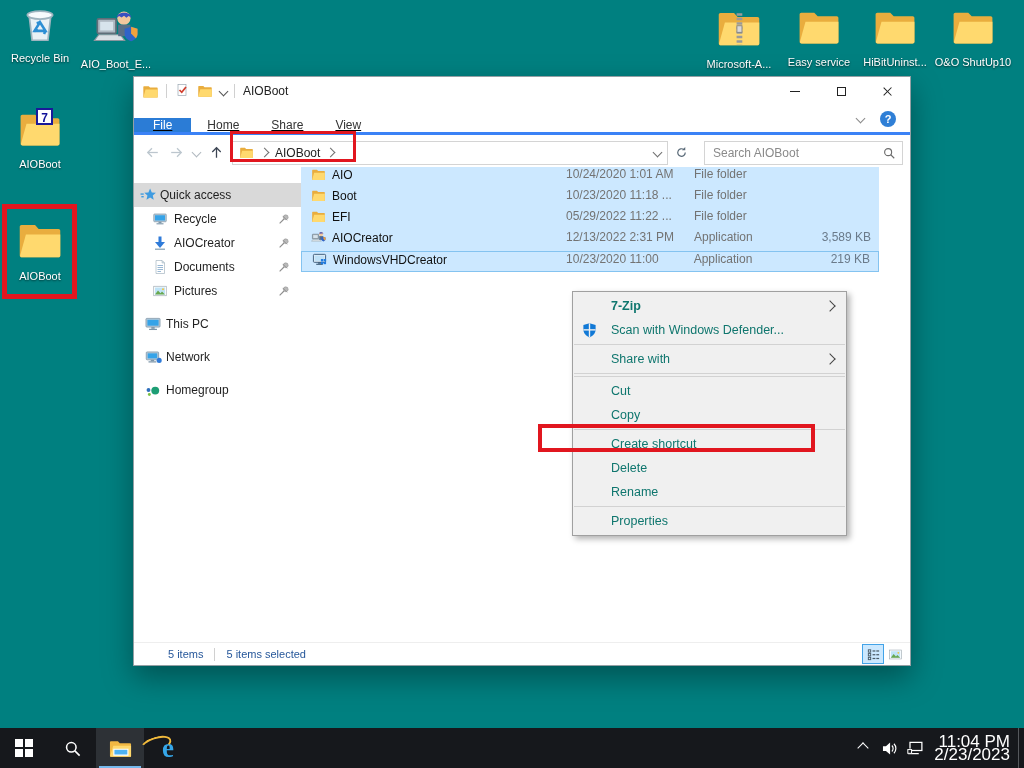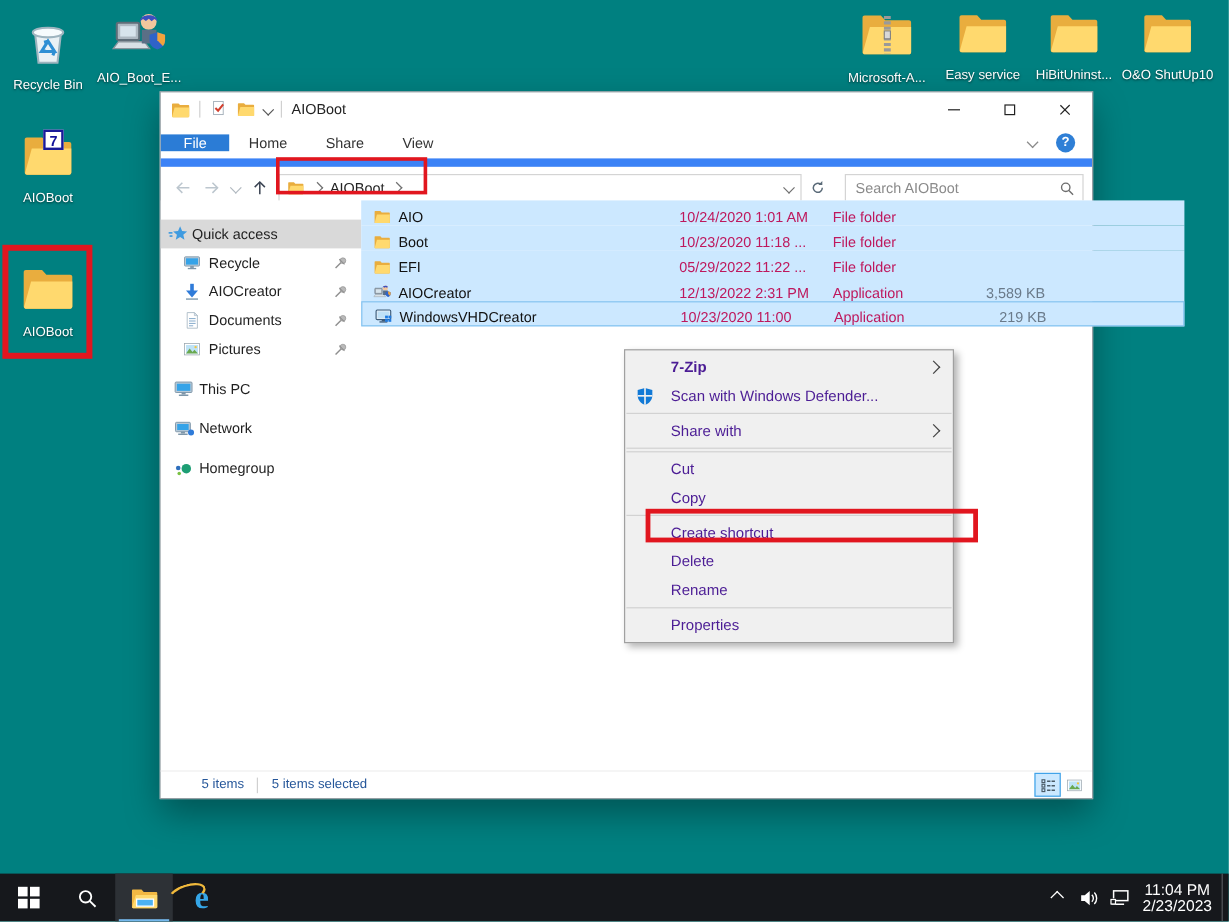--- a/index.html
+++ b/index.html
@@ -35,21 +35,21 @@
   .wtitle{margin-left:8px;}
   .wctrls{margin-left:auto;display:flex;height:28px;}
   .wbtn{width:46px;height:28px;display:flex;align-items:center;justify-content:center;}
   .glyph-min{width:10px;height:1px;background:#222;}
   .glyph-max{width:9px;height:9px;border:1px solid #222;box-sizing:border-box;}
   .glyph-close{position:relative;width:11px;height:11px;}
   .glyph-close::before,.glyph-close::after{content:"";position:absolute;left:5px;top:0;width:1.3px;height:11px;background:#222;}
   .glyph-close::before{transform:rotate(45deg);}
   .glyph-close::after{transform:rotate(-45deg);}
 
-  .tabsrow{height:27px;display:flex;align-items:center;border-bottom:7px solid #3b82f6;font-size:12px;position:relative;}
+  .tabsrow{height:27px;display:flex;align-items:flex-end;border-bottom:3px solid #3b82f6;font-size:12px;position:relative;text-decoration:underline;}
   .tab{display:flex;align-items:center;padding:0 16px;color:#333;}
   .tab.file{background:#2b7cd6;color:#fff;padding:0 19px;}
   .ribbon-right{position:absolute;right:14px;top:0;height:27px;display:flex;align-items:center;gap:16px;}
   .helpdot{width:16px;height:16px;border-radius:50%;background:#2f7fd6;color:#fff;font-size:11px;
            font-weight:bold;text-align:center;line-height:16px;}
 
   .addrrow{height:35px;display:flex;align-items:center;font-size:12px;color:#444;}
   .navbtn{width:24px;display:flex;justify-content:center;align-items:center;}
   .addrbox{margin-left:4px;width:436px;height:24px;border:1px solid #d4d4d4;display:flex;
            align-items:center;padding:0 6px;box-sizing:border-box;color:#222;}
@@ -72,62 +72,62 @@
   .si .pin{position:absolute;right:10px;top:5px;}
 
   .filearea{flex:1;position:relative;font-size:12px;}
   .fhead{display:flex;height:28px;color:#50606e;font-size:12px;}
   .fh{box-sizing:border-box;padding:8px 0 0 10px;border-right:1px solid #eceff1;position:relative;}
   .fh.name{width:255px;}
   .fh.date{width:128px;}
   .fh.type{width:110px;}
   .fh.size{width:85px;}
   .sortcaret{position:absolute;left:100px;top:3px;color:#9aa6b0;}
-  .frow{display:flex;height:21px;align-items:flex-end;background:#cce8ff;width:686px;box-sizing:border-box;}
+  .frow{display:flex;height:21px;align-items:flex-start;background:#cce8ff;width:578px;box-sizing:border-box;}
   .frow.focused{border:1px solid #84c3f0;}
   .fc{box-sizing:border-box;padding-left:10px;overflow:hidden;white-space:nowrap;}
   .fc.name{width:255px;display:flex;align-items:center;gap:6px;color:#111;}
-  .fc.date,.fc.type{color:#be185d;}
+  .fc.date,.fc.type{color:#737373;}
   .fc.date{width:128px;}
   .fc.type{width:110px;}
   .fc.size{width:85px;text-align:right;padding-right:8px;color:#6a7a8a;}
 
   .statusbar{position:absolute;left:0;right:0;bottom:0;height:22px;display:flex;align-items:center;
              font-size:11px;color:#26579a;border-top:1px solid #eee;background:#fff;}
   .statusbar .stx{margin-left:14px;padding-left:20px;}
   .sdiv{width:1px;height:13px;background:#d0d0d0;margin:0 11px;}
   .viewtoggles{margin-left:auto;display:flex;margin-right:4px;}
   .vbtn{width:22px;height:20px;display:flex;align-items:center;justify-content:center;box-sizing:border-box;}
   .vbtn.active{background:#cbe8ff;border:1px solid #42a3e8;}
 
   
-  .cmenu{position:absolute;left:520px;top:291px;width:275px;background:#f0f0f0;
+  .cmenu{position:absolute;left:572px;top:291px;width:275px;background:#f0f0f0;
          border:1px solid #a0a0a0;box-shadow:3px 3px 6px rgba(0,0,0,.30);z-index:50;
-         padding:2px 0;font-size:12.5px;color:#4c1d95;box-sizing:border-box;}
+         padding:2px 0;font-size:12.5px;color:#0f766e;box-sizing:border-box;}
   .cm-item{height:24px;display:flex;align-items:center;padding:0 12px 0 8px;}
   .cm-ic{width:30px;display:flex;align-items:center;justify-content:flex-start;flex:none;}
   .cm-label{flex:1;}
   .cm-label.bold{font-weight:bold;}
   .cm-arrow{color:#444;width:7px;height:7px;border-width:1.4px;}
   .cm-sep{height:1px;background:#d2d2d2;margin:2px 1px;}
 
   
   .taskbar{position:absolute;left:0;bottom:0;width:1024px;height:40px;background:#16181c;z-index:80;
            display:flex;align-items:stretch;color:#fff;}
   .tbtn{width:48px;display:flex;align-items:center;justify-content:center;position:relative;}
   .tbtn.active{background:#2d3136;}
   .tbtn.active::after{content:"";position:absolute;left:3px;right:3px;bottom:0;height:2px;background:#76b9ed;}
   .startlogo{display:grid;grid-template-columns:8px 8px;grid-template-rows:8px 8px;gap:2px;}
   .startlogo span{background:#fff;}
   .ie-e{font-family:"Liberation Serif",serif;font-size:27px;font-weight:bold;color:#35a6e8;position:relative;line-height:27px;}
   .ie-ring{position:absolute;left:-4px;top:9px;width:28px;height:11px;border:2px solid #f0b93c;border-radius:50%;
            border-left-color:transparent;border-bottom-color:transparent;transform:rotate(-18deg);}
   .tray{margin-left:auto;display:flex;align-items:center;}
   .trayic{display:flex;align-items:center;justify-content:center;width:26px;}
-  .clock{text-align:center;font-size:13px;line-height:13px;margin:0 8px 0 6px;}
+  .clock{text-align:right;font-size:17px;line-height:13px;margin:0 8px 0 6px;}
   .showdesk{width:5px;border-left:1px solid #55585c;height:40px;}
 </style>
 </head>
 <body>
 
 <svg class="hidden-defs" xmlns="http://www.w3.org/2000/svg">
   <symbol id="sym-folder" viewBox="0 0 32 32">
     <path d="M2.5 7.2c0-.7.5-1.2 1.2-1.2h9l2.4 2.6h13.2c.7 0 1.2.5 1.2 1.2v16.5c0 .7-.5 1.2-1.2 1.2H3.7c-.7 0-1.2-.5-1.2-1.2z" fill="#e9ad3e"></path>
     <path d="M29.5 12.4v13.9c0 .7-.5 1.2-1.2 1.2H3.9c-.6 0-1.1-.4-1.2-1L6.6 12.4z" fill="#ffd96e"></path>
   </symbol>
@@ -259,21 +259,21 @@
         <line x1="14" y1="8.5" x2="20" y2="8.5"></line>
         <line x1="22" y1="8.5" x2="28" y2="8.5"></line>
         <line x1="14" y1="16.5" x2="20" y2="16.5"></line>
         <line x1="22" y1="16.5" x2="28" y2="16.5"></line>
         <line x1="14" y1="24.5" x2="20" y2="24.5"></line>
         <line x1="22" y1="24.5" x2="28" y2="24.5"></line>
       </g>
   </symbol>
 </svg>
 
-<div class="dicon" style="left:1px;top:12px;">
+<div class="dicon" style="left:1px;top:0;">
   <svg width="46" height="46">
       <use href="#sym-recycle"></use>
     </svg>
   <div class="lbl">Recycle Bin</div>
 </div>
 <div class="dicon" style="left:77px;top:6px;">
   <svg width="46" height="46">
       <use href="#sym-person"></use>
     </svg>
   <div class="lbl">AIO_Boot_E...</div>

